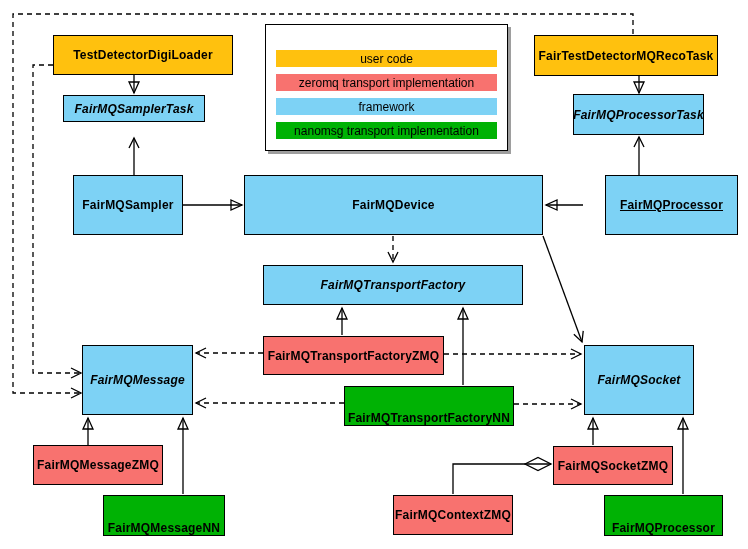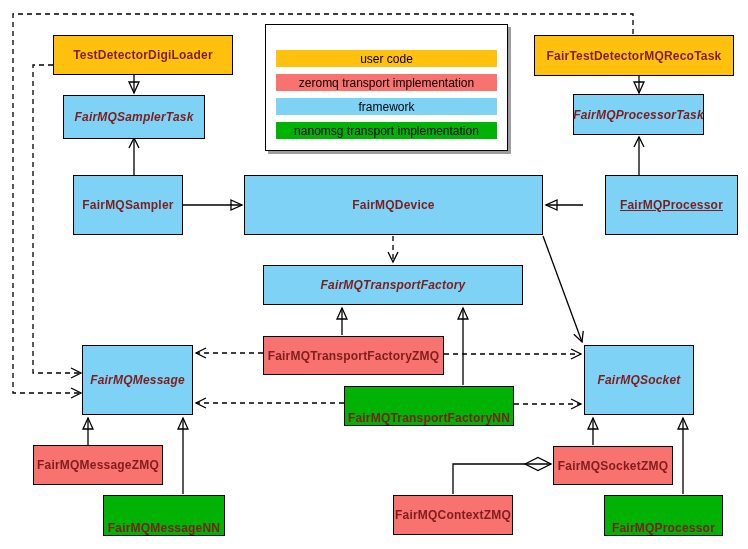--- a/index.html
+++ b/index.html
@@ -8,21 +8,21 @@
     width:748px;height:549px;
     background:#ffffff;
     font-family:"Liberation Sans", sans-serif;
     overflow:hidden;
   }
   #edges{position:absolute;left:0;top:0;width:748px;height:549px;}
   .node{
     position:absolute;
     border:1px solid #000;
     display:flex;align-items:center;justify-content:center;
-    font-size:12px;font-weight:bold;color:#7f1d1d;
+    font-size:12px;font-weight:bold;color:#000000;
     text-align:center;letter-spacing:.2px;
     box-sizing:border-box;
   }
   .abstract{font-style:italic;}
   .cat-user{background:#FFC10E;}
   .cat-framework{background:#7DD2F5;}
   .cat-zeromq{background:#F8726F;}
   .cat-nanomsg{background:#00B204;align-items:flex-end;}
   .legend{
     position:absolute;left:265px;top:24px;width:243px;height:127px;
@@ -93,24 +93,24 @@
       <span>framework</span>
     </div>
     <div class="legend-bar cat-nanomsg">
       <span>nanomsg transport implementation</span>
     </div>
   </div>
 
   <div class="node cat-user" style="left:53px;top:35px;width:180px;height:40px;">
     <span>TestDetectorDigiLoader</span>
   </div>
-  <div class="node cat-user" style="left:534px;top:35px;width:200px;height:41px;">
+  <div class="node cat-user" style="left:534px;top:35px;width:184px;height:41px;">
     <span>FairTestDetectorMQRecoTask</span>
   </div>
-  <div class="node cat-framework abstract" style="left:63px;top:95px;width:142px;height:44px;">
+  <div class="node cat-framework abstract" style="left:63px;top:95px;width:142px;height:27px;">
     <span>FairMQSamplerTask</span>
   </div>
   <div class="node cat-framework abstract" style="left:573px;top:94px;width:131px;height:41px;">
     <span>FairMQProcessorTask</span>
   </div>
   <div class="node cat-framework" style="left:73px;top:175px;width:110px;height:60px;">
     <span>FairMQSampler</span>
   </div>
   <div class="node cat-framework" style="left:244px;top:175px;width:299px;height:60px;">
     <span>FairMQDevice</span>

